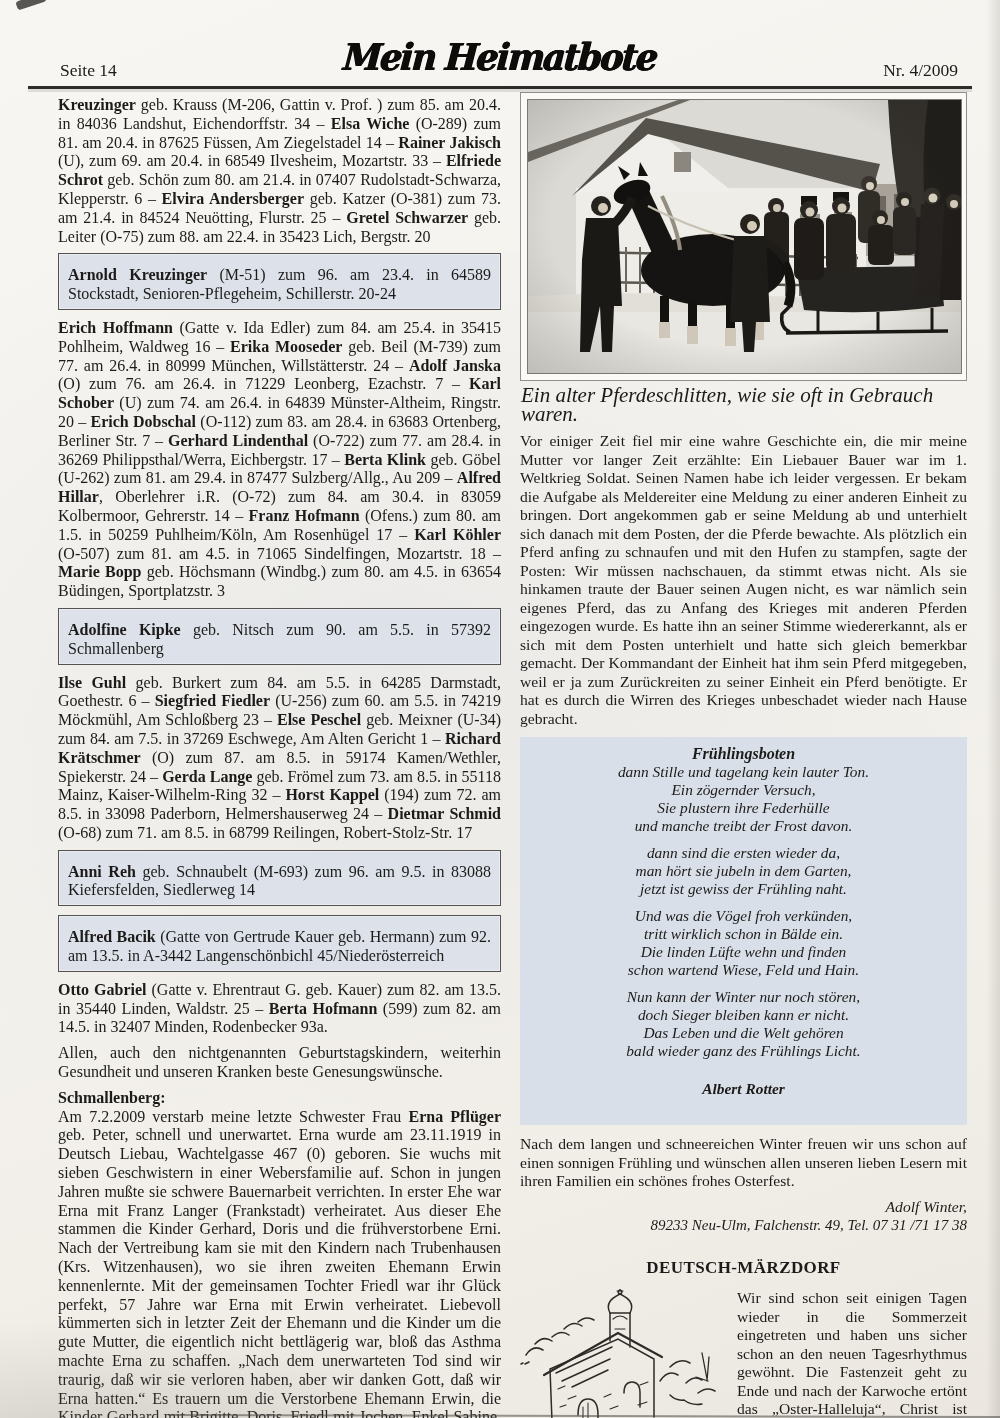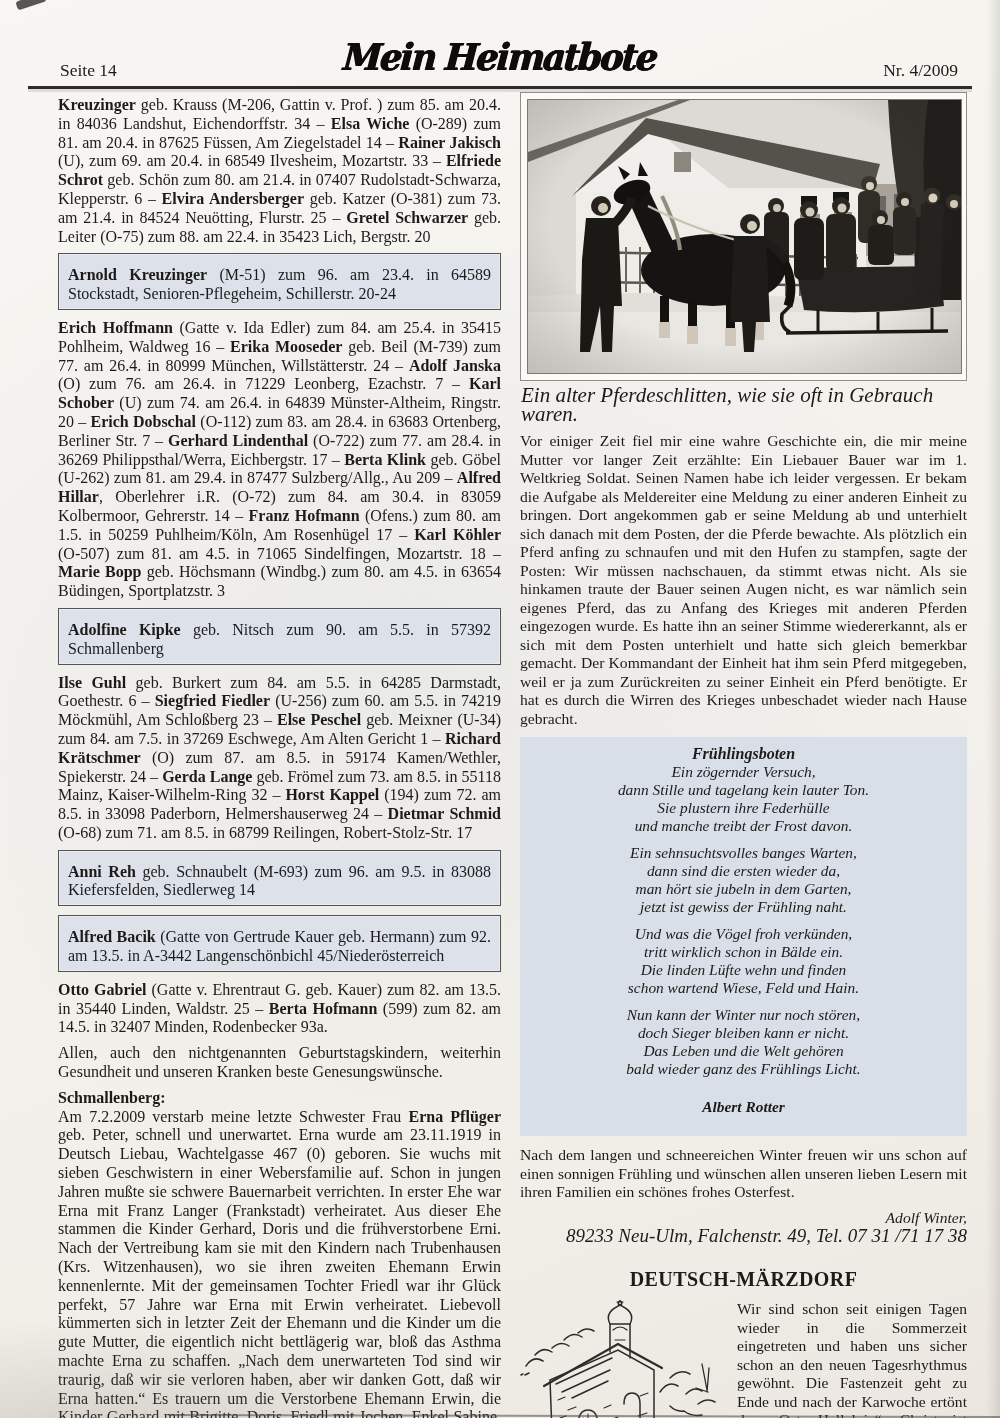--- a/index.html
+++ b/index.html
@@ -40,29 +40,29 @@
   .b{font-weight:bold;}
   .block-heading{font-weight:bold;}
 
   
   .photo-frame{background:#fbfaf7;border:1px solid #908e89;padding:6px;width:433px;margin-bottom:4px;}
   .photo-frame svg{display:block;border:1px solid #7a7874;}
   .photo-caption{font-style:italic;font-size:21px;margin:5px 0 9px 1px;text-align:left;}
 
   
   .poem{background:#d9dfe8;text-align:center;font-style:italic;font-size:15.4px;line-height:18px;
-    padding:8px 8px 20px;margin:9px 0 10px;}
+    padding:8px 8px 27px;margin:9px 0 10px;}
   .poem-title{font-weight:bold;font-size:16px;}
   .stanza{margin:0 0 9px;}
   .stanza:last-of-type{margin-bottom:2px;}
   .poem-author{font-weight:bold;margin-top:20px;}
 
   .right-sig{text-align:right;font-style:italic;margin:2px 0 0;}
-  .right-sig .line2{font-size:19px;}
-  .section-heading{text-align:center;font-weight:bold;font-size:20px;letter-spacing:.4px;
+  .right-sig .line2{font-size:15px;}
+  .section-heading{text-align:center;font-weight:bold;font-size:17px;letter-spacing:.4px;
     margin:24px 0 12px;}
   .church-wrap{float:left;width:205px;height:150px;margin:0 12px 2px 0;}
   .clear{clear:both;}
 </style>
 </head>
 <body>
 
 <div class="page">
   <div class="corner-smudge"></div>
   <div class="tint mid"></div>
@@ -225,27 +225,26 @@
       </svg>
     </div>
     <div class="photo-caption">Ein alter Pferdeschlitten, wie sie oft in Gebrauch waren.</div>
 
     <div class="block">Vor einiger Zeit fiel mir eine wahre Geschichte ein, die mir meine Mutter vor langer Zeit erzählte: Ein Liebauer Bauer war im 1. Weltkrieg Soldat. Seinen Namen habe ich leider vergessen. Er bekam die Aufgabe als Meldereiter eine Meldung zu einer anderen Einheit zu bringen. Dort angekommen gab er seine Meldung ab und unterhielt sich danach mit dem Posten, der die Pferde bewachte. Als plötzlich ein Pferd anfing zu schnaufen und mit den Hufen zu stampfen, sagte der Posten: Wir müssen nachschauen, da stimmt etwas nicht. Als sie hinkamen traute der Bauer seinen Augen nicht, es war nämlich sein eigenes Pferd, das zu Anfang des Krieges mit anderen Pferden eingezogen wurde. Es hatte ihn an seiner Stimme wiedererkannt, als er sich mit dem Posten unterhielt und hatte sich gleich bemerkbar gemacht. Der Kommandant der Einheit hat ihm sein Pferd mitgegeben, weil er ja zum Zurückreiten zu seiner Einheit ein Pferd benötigte. Er hat es durch die Wirren des Krieges unbeschadet wieder nach Hause gebracht.</div>
 
     <div class="poem">
       <div class="poem-title">Frühlingsboten</div>
       <div>
           <div class="stanza">
+            <div>dann Stille und tagelang kein lauter Ton.</div>
             <div>Ein zögernder Versuch,</div>
-            <div>dann Stille und tagelang kein lauter Ton.</div>
             <div>Sie plustern ihre Federhülle</div>
             <div>und manche treibt der Frost davon.</div>
           </div>
           <div class="stanza">
-            <div>Ein sehnsuchtsvolles banges Warten,</div>
             <div>dann sind die ersten wieder da,</div>
             <div>man hört sie jubeln in dem Garten,</div>
             <div>jetzt ist gewiss der Frühling naht.</div>
           </div>
           <div class="stanza">
             <div>Und was die Vögel froh verkünden,</div>
             <div>tritt wirklich schon in Bälde ein.</div>
             <div>Die linden Lüfte wehn und finden</div>
             <div>schon wartend Wiese, Feld und Hain.</div>
           </div>

